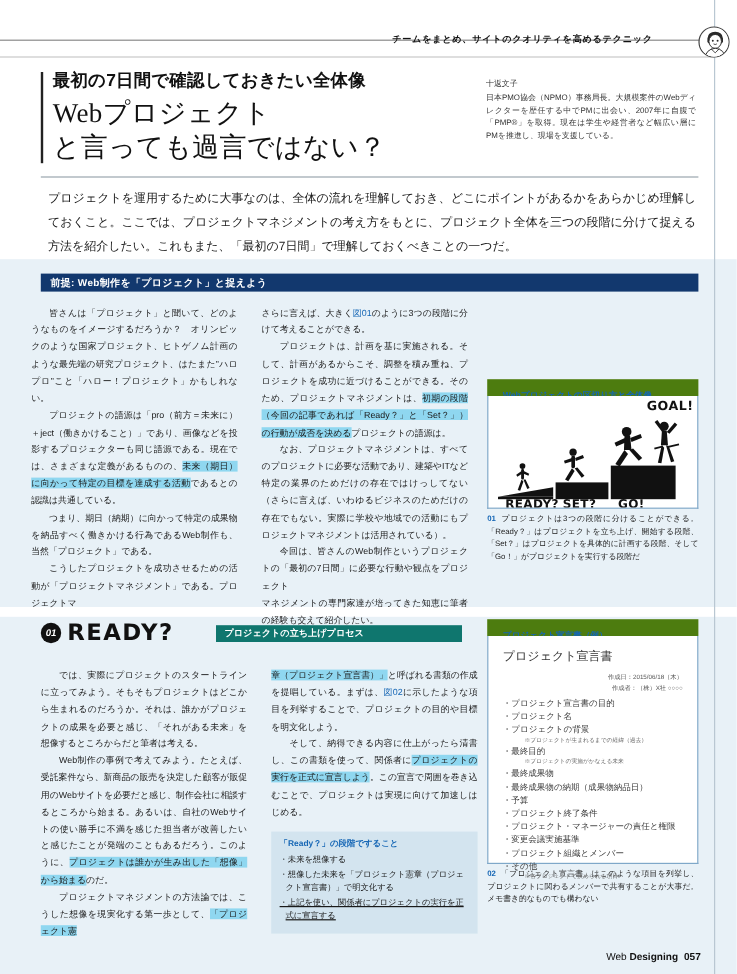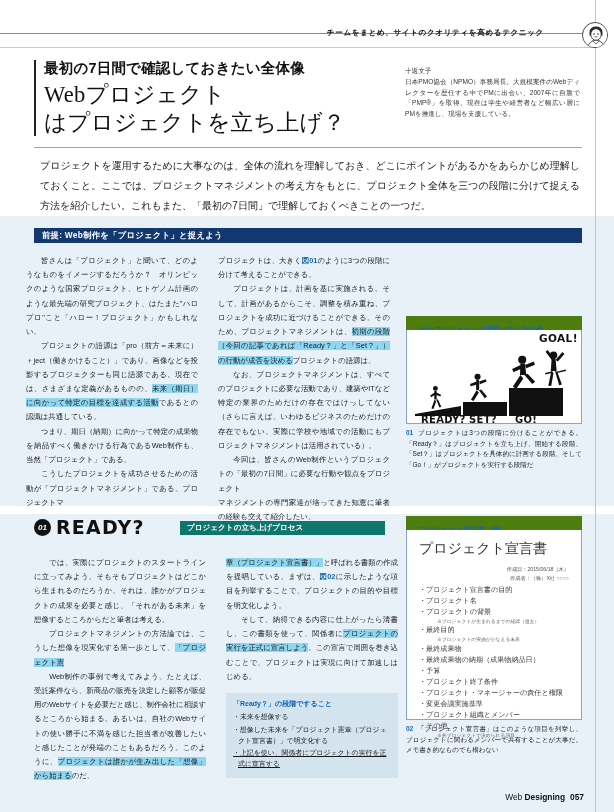--- a/index.html
+++ b/index.html
@@ -80,21 +80,21 @@
   
   .cols-upper { position:absolute; left:26px; top:254px; width:556px; }
   .col { float:left; width:172px; margin-right:20px; }
   .col:last-child { margin-right:0; }
   .col p {
     font-size:7.4px; line-height:1.92; text-align:justify; color:#1a1a1a;
     text-indent:7.4px;
   }
   .col p + p { margin-top:0; }
   .hl { background:#8fd7f0; }
-  .figref { color:#1566b5; font-weight:bold; }
+  .figref { color:#1566b5; font-weight:normal; }
 
   
   .fig01 { position:absolute; left:406px; top:316px; width:176px; }
   .figcap-bar {
     border:7px solid #4d7c0f; background:#fff; height:14px;
   }
   .figcap-bar span {
     display:block; color:#1566b5; font-size:7.2px; font-weight:bold;
     line-height:14px; padding-left:6px;
   }
@@ -145,21 +145,21 @@
     margin-bottom:1px;
   }
   .tipbox li .u { text-decoration:underline; }
 
   
   .fig02 { position:absolute; left:406px; top:516px; width:176px; }
   .docbox {
     border:1px solid #7fa8c9; border-top:none; background:#fff;
     height:190px; padding:10px 12px 6px 12px; position:relative;
   }
-  .doc-title { font-family:Liberation Serif, serif; font-size:14px; color:#333; }
+  .doc-title { font-family:Liberation Serif, serif; font-size:10px; color:#333; }
   .doc-meta { text-align:right; font-size:5.2px; color:#555; line-height:1.7; margin-top:7px; }
   .doc-list { margin-top:2px; }
   .doc-list li {
     list-style:none; font-family:"Liberation Serif","DejaVu Serif",serif;
     font-size:7.1px; color:#3a3a3a; line-height:1.55; text-indent:-4px; padding-left:4px;
   }
   .doc-list li .sub {
     display:block; font-size:4.8px; color:#666; padding-left:14px; text-indent:0;
     line-height:1.6;
   }
@@ -200,21 +200,21 @@
       <path d="M4.5 26 Q5 18 13 17.2 Q21 18 21.5 26 Z" fill="#fff" stroke="#2b2b2b" stroke-width="0.8"></path>
       <path d="M9.5 17.6 L13 21 L16.5 17.6" stroke="#2b2b2b" stroke-width="0.7" fill="none"></path>
     </svg>
   </div>
 
   <div class="title-rule"></div>
   <div class="title-wrap">
     <div class="kicker">最初の7日間で確認しておきたい全体像</div>
     <div class="maintitle">
       <div>Webプロジェクト</div>
-      <div>はプロジェクトを立ち上げ？</div>
+      <div>と言っても過言ではない？</div>
     </div>
   </div>
 
   <div class="author-box">
     <div class="author-name">十返文子</div>
     <div class="author-bio">日本PMO協会（NPMO）事務局長。大規模案件のWebディレクターを歴任する中でPMに出会い、2007年に自腹で「PMP®」を取得。現在は学生や経営者など幅広い層にPMを推進し、現場を支援している。</div>
   </div>
 
   <div class="lead-rule"></div>
   <div class="lead">プロジェクトを運用するために大事なのは、全体の流れを理解しておき、どこにポイントがあるかをあらかじめ理解しておくこと。ここでは、プロジェクトマネジメントの考え方をもとに、プロジェクト全体を三つの段階に分けて捉える方法を紹介したい。これもまた、「最初の7日間」で理解しておくべきことの一つだ。</div>
@@ -226,21 +226,21 @@
   <div class="cols-upper">
 
     <div class="col">
       <p>　皆さんは「プロジェクト」と聞いて、どのようなものをイメージするだろうか？　オリンピックのような国家プロジェクト、ヒトゲノム計画のような最先端の研究プロジェクト、はたまた"ハロプロ"こと「ハロー！プロジェクト」かもしれない。</p>
       <p><span>　プロジェクトの語源は「pro（前方＝未来に）＋ject（働きかけること）」であり、画像などを投影するプロジェクターも同じ語源である。現在では、さまざまな定義があるものの、</span><span class="hl">未来（期日）に向かって特定の目標を達成する活動</span><span>であるとの認識は共通している。</span></p>
       <p>　つまり、期日（納期）に向かって特定の成果物を納品すべく働きかける行為であるWeb制作も、当然「プロジェクト」である。</p>
       <p>　こうしたプロジェクトを成功させるための活動が「プロジェクトマネジメント」である。プロジェクトマ</p>
     </div>
 
     <div class="col">
-      <p style="text-indent:0"><span>プロジェクトは、大きく</span><span class="figref">図01</span><span>のように3つの段階に分けて考えることができる。</span></p>
+      <p style="text-indent:0"><span>さらに言えば、大きく</span><span class="figref">図01</span><span>のように3つの段階に分けて考えることができる。</span></p>
       <p><span>　プロジェクトは、計画を基に実施される。そして、計画があるからこそ、調整を積み重ね、プロジェクトを成功に近づけることができる。そのため、プロジェクトマネジメントは、</span><span class="hl">初期の段階（今回の記事であれば「Ready？」と「Set？」）の行動が成否を決める</span><span>プロジェクトの語源は。</span></p>
       <p>　なお、プロジェクトマネジメントは、すべてのプロジェクトに必要な活動であり、建築やITなど特定の業界のためだけの存在ではけっしてない（さらに言えば、いわゆるビジネスのためだけの存在でもない。実際に学校や地域での活動にもプロジェクトマネジメントは活用されている）。</p>
       <p>　今回は、皆さんのWeb制作というプロジェクトの「最初の7日間」に必要な行動や観点をプロジェクト</p>
     </div>
 
     <div class="col">
       <p style="text-indent:0">マネジメントの専門家達が培ってきた知恵に筆者の経験も交えて紹介したい。</p>
     </div>
 
     <div class="clear"></div>
@@ -313,22 +313,22 @@
   </div>
   <div class="sec01-title">READY?</div>
   <div class="bar-blue">
     <div class="lbl">プロジェクトの立ち上げプロセス</div>
   </div>
 
   <div class="cols-lower">
 
     <div class="col">
       <p>　では、実際にプロジェクトのスタートラインに立ってみよう。そもそもプロジェクトはどこから生まれるのだろうか。それは、誰かがプロジェクトの成果を必要と感じ、「それがある未来」を想像するところからだと筆者は考える。</p>
+      <p><span>　Web制作の事例で考えてみよう。たとえば、受託案件なら、新商品の販売を決定した顧客が販促用のWebサイトを必要だと感じ、制作会社に相談するところから始まる。あるいは、自社のWebサイトの使い勝手に不満を感じた担当者が改善したいと感じたことが発端のこともあるだろう。このように、</span><span class="hl">プロジェクトは誰かが生み出した「想像」から始まる</span><span>のだ。</span></p>
       <p><span>　プロジェクトマネジメントの方法論では、こうした想像を現実化する第一歩として、</span><span class="hl">「プロジェクト憲</span></p>
-      <p><span>　Web制作の事例で考えてみよう。たとえば、受託案件なら、新商品の販売を決定した顧客が販促用のWebサイトを必要だと感じ、制作会社に相談するところから始まる。あるいは、自社のWebサイトの使い勝手に不満を感じた担当者が改善したいと感じたことが発端のこともあるだろう。このように、</span><span class="hl">プロジェクトは誰かが生み出した「想像」から始まる</span><span>のだ。</span></p>
     </div>
 
     <div class="col">
       <p style="text-indent:0"><span class="hl">章（プロジェクト宣言書）」</span><span>と呼ばれる書類の作成を提唱している。まずは、</span><span class="figref">図02</span><span>に示したような項目を列挙することで、プロジェクトの目的や目標を明文化しよう。</span></p>
       <p><span>　そして、納得できる内容に仕上がったら清書し、この書類を使って、関係者に</span><span class="hl">プロジェクトの実行を正式に宣言しよう</span><span>。この宣言で周囲を巻き込むことで、プロジェクトは実現に向けて加速しはじめる。</span></p>
 
       <div class="tipbox">
         <div class="tt">「Ready？」の段階ですること</div>
         <ul>
           <li>・未来を想像する</li>

